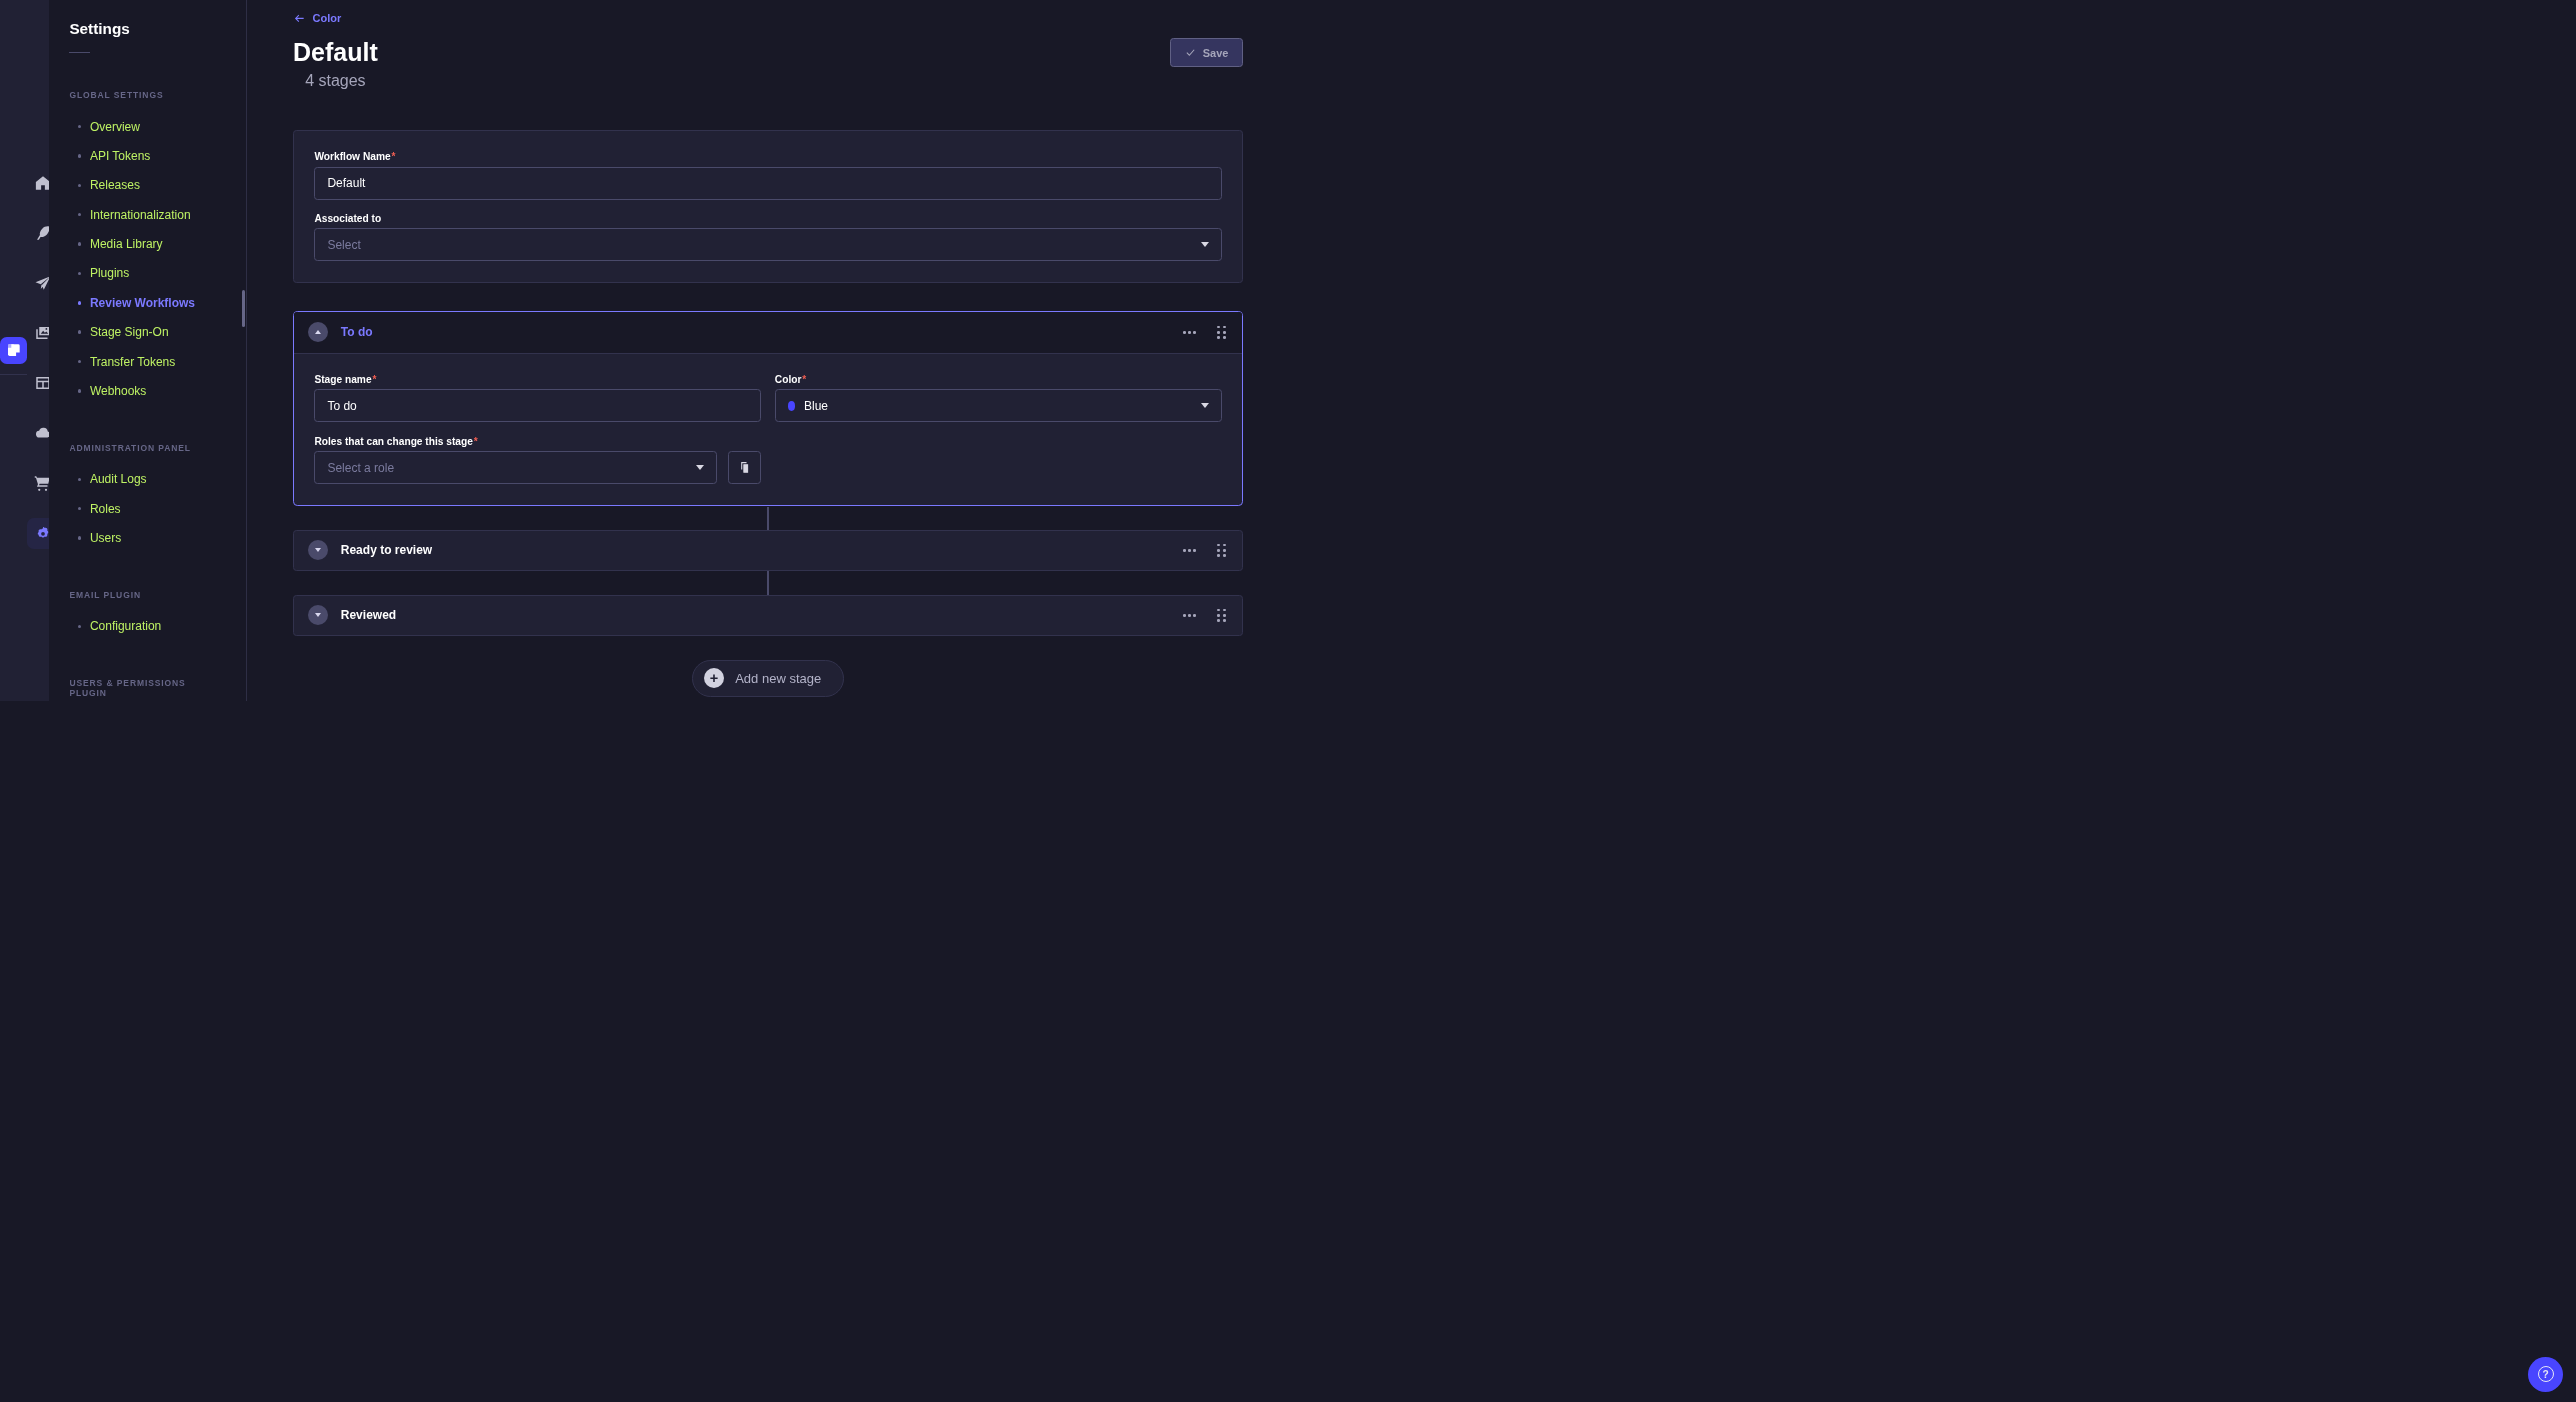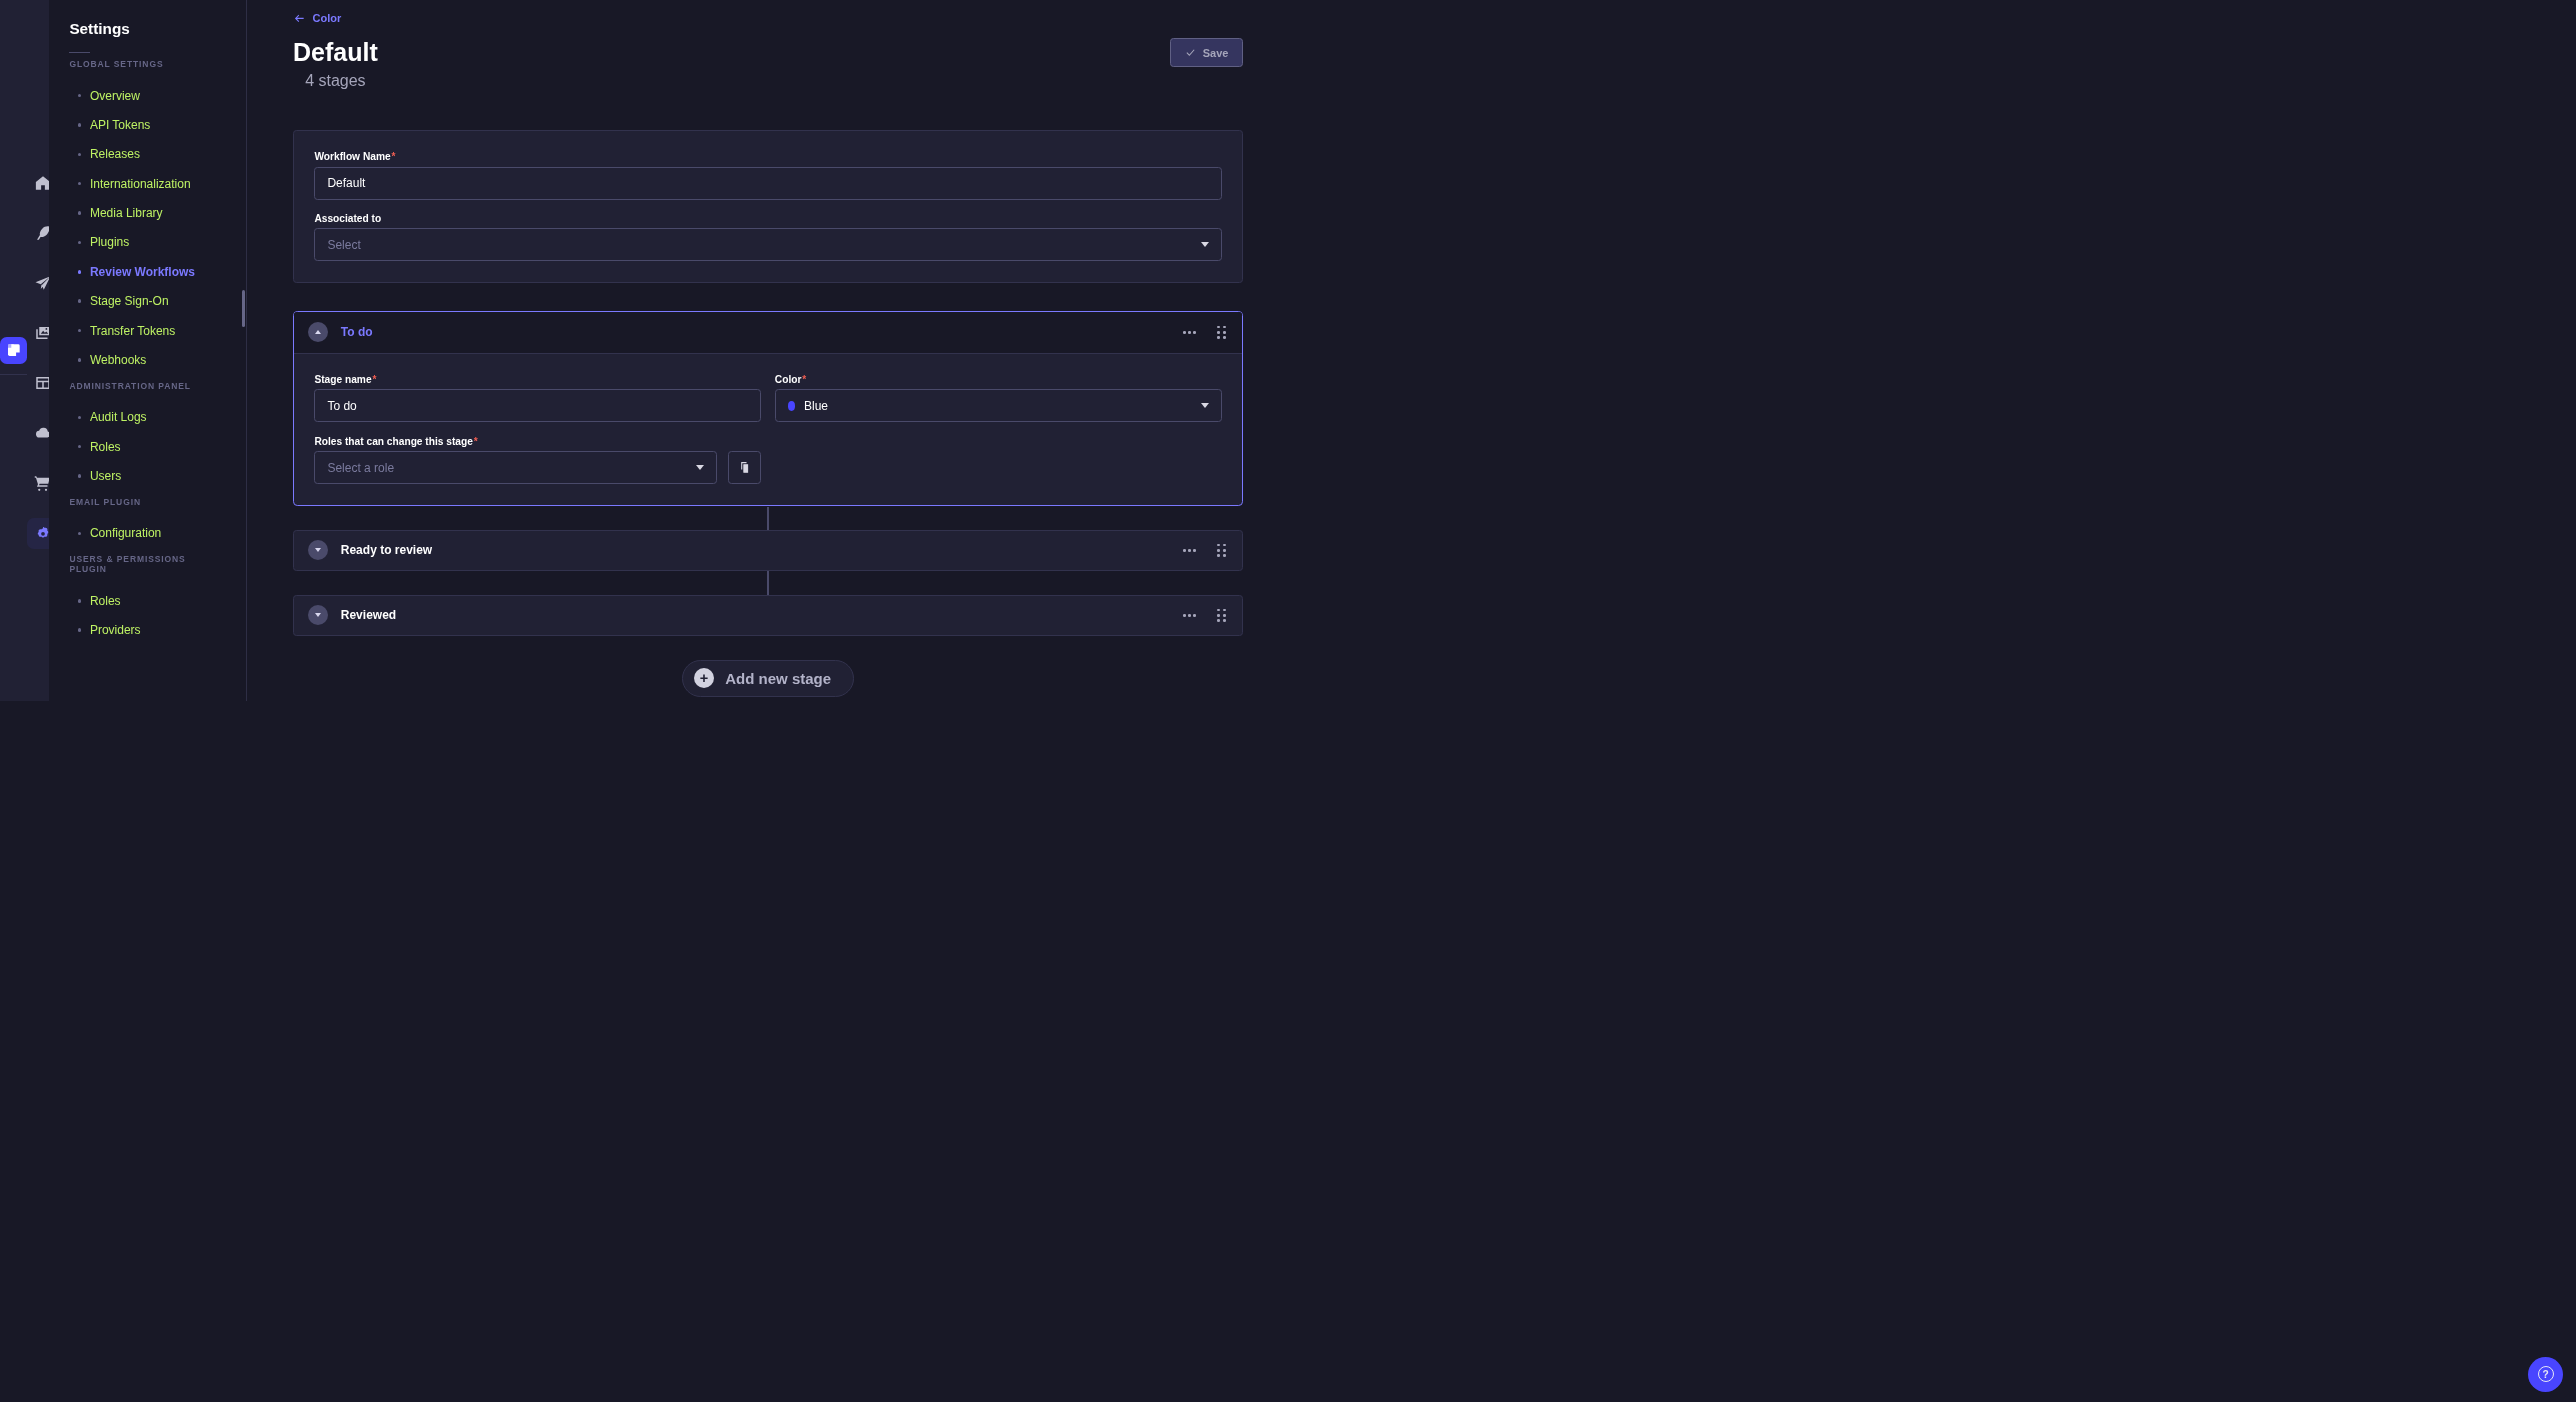--- a/index.html
+++ b/index.html
@@ -23,21 +23,21 @@
   .rail-btn { width:31px; height:31px; display:flex; align-items:center; justify-content:center; border-radius:6.8px; cursor:pointer; }
   .rail-btn svg { width:18px; height:18px; fill:#c0c0cf; }
   .rail-btn.active { background:#252545; }
   .rail-btn.active svg { fill:#7b79ff; }
   .rail-bottom { margin-top:auto; width:49px; border-top:0.9px solid #32324d; display:flex; justify-content:center; padding:10.2px 0 11px; }
   .avatar { width:25px; height:25px; border-radius:50%; background:#7b79ff; color:#212134; font-size:10.2px; font-weight:bold; display:flex; align-items:center; justify-content:center; cursor:pointer; }
   
   .subnav { width:198px; flex:0 0 198px; background:#181826; border-right:0.9px solid #2e2e45; position:relative; padding-top:20.4px; }
   .subnav-title { font-size:15.3px; font-weight:bold; color:#fff; padding:0 20.4px; }
   .subnav-rule { width:20.4px; height:0.9px; background:#4a4a6a; margin:13.6px 0 0 20.4px; }
-  .nav-section { margin-top:6px; }
+  .nav-section { margin-top:37px; }
   .nav-section-label { font-size:8.5px; font-weight:bold; letter-spacing:0.9px; color:#666687; padding:0 20.4px; margin-bottom:12px; }
   .nav-item { display:flex; align-items:center; padding:7.7px 20.4px 7.7px 29px; font-size:12px; color:#bef264; cursor:pointer; }
   .nav-item .dot { width:3.4px; height:3.4px; border-radius:50%; background:#666687; margin-right:8.5px; flex:0 0 3.4px; }
   .nav-item.active { color:#7b79ff; font-weight:bold; }
   .nav-item.active .dot { background:#7b79ff; }
   .subnav-scrollthumb { position:absolute; right:0.9px; top:290px; width:3.4px; height:37px; background:#666687; border-radius:1.7px; }
   
   .main { flex:1; position:relative; padding:12px 46px 0 46px; background:#181826; }
   .back-link { display:inline-flex; align-items:center; gap:6.8px; color:#7b79ff; font-size:11px; font-weight:bold; cursor:pointer; }
   .back-link svg { width:12.8px; height:12.8px; stroke:#7b79ff; stroke-width:2; fill:none; }
@@ -86,21 +86,21 @@
   .stage-grid .field { flex:1; }
   .roles-row { margin-top:13.6px; width:calc(50% - 6.8px); }
   .roles-controls { display:flex; gap:11px; }
   .roles-controls .select { flex:1; }
   .dup-btn { width:33px; height:33px; flex:0 0 33px; border:0.9px solid #4a4a6a; border-radius:3.4px; background:#212134; display:flex; align-items:center; justify-content:center; cursor:pointer; }
   .dup-btn svg { width:12.8px; height:12.8px; }
   
   .add-stage-wrap { display:flex; justify-content:center; margin-top:24px; }
   .add-stage { display:flex; align-items:center; gap:11px; height:37px; padding:0 22px 0 11px; border-radius:19px; background:#212134; border:0.9px solid #32324d; cursor:pointer; }
   .plus-circle { width:20.4px; height:20.4px; border-radius:50%; background:#d2d2e0; color:#212134; display:flex; align-items:center; justify-content:center; font-size:14.5px; font-weight:bold; line-height:1; }
-  .add-stage span.lbl { font-size:15px; font-weight:bold; color:#b3b3c9; }
+  .add-stage span.lbl { font-size:13px; font-weight:normal; color:#b3b3c9; }
   
   .help-btn { position:fixed; right:12.8px; bottom:10.2px; width:35px; height:35px; border-radius:50%; background:#4945ff; display:flex; align-items:center; justify-content:center; cursor:pointer; }
   .help-ring { width:16px; height:16px; border:1.7px solid #e6e6f5; border-radius:50%; color:#e6e6f5; font-size:10.2px; font-weight:bold; display:flex; align-items:center; justify-content:center; }
 </style>
 </head>
 <body>
 
 <aside class="rail">
   <div class="rail-logo-wrap">
     <div class="logo">

